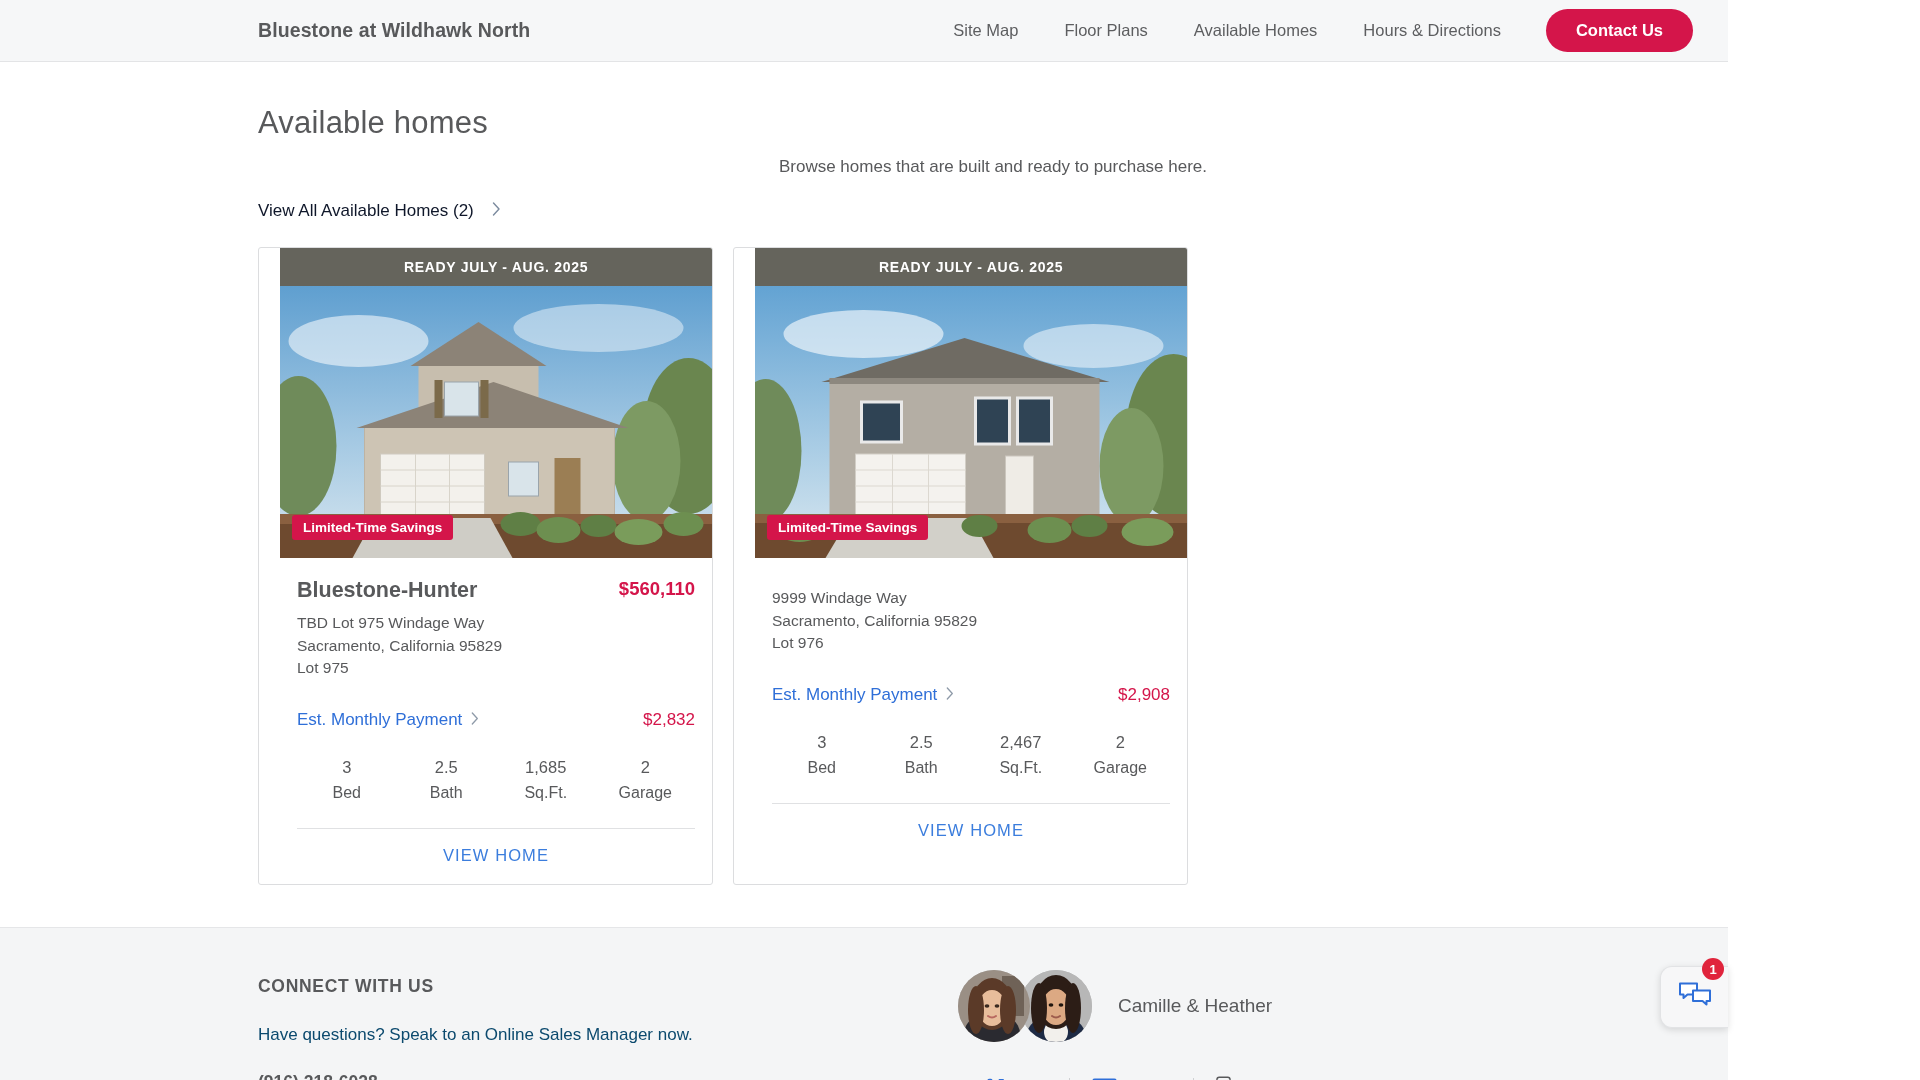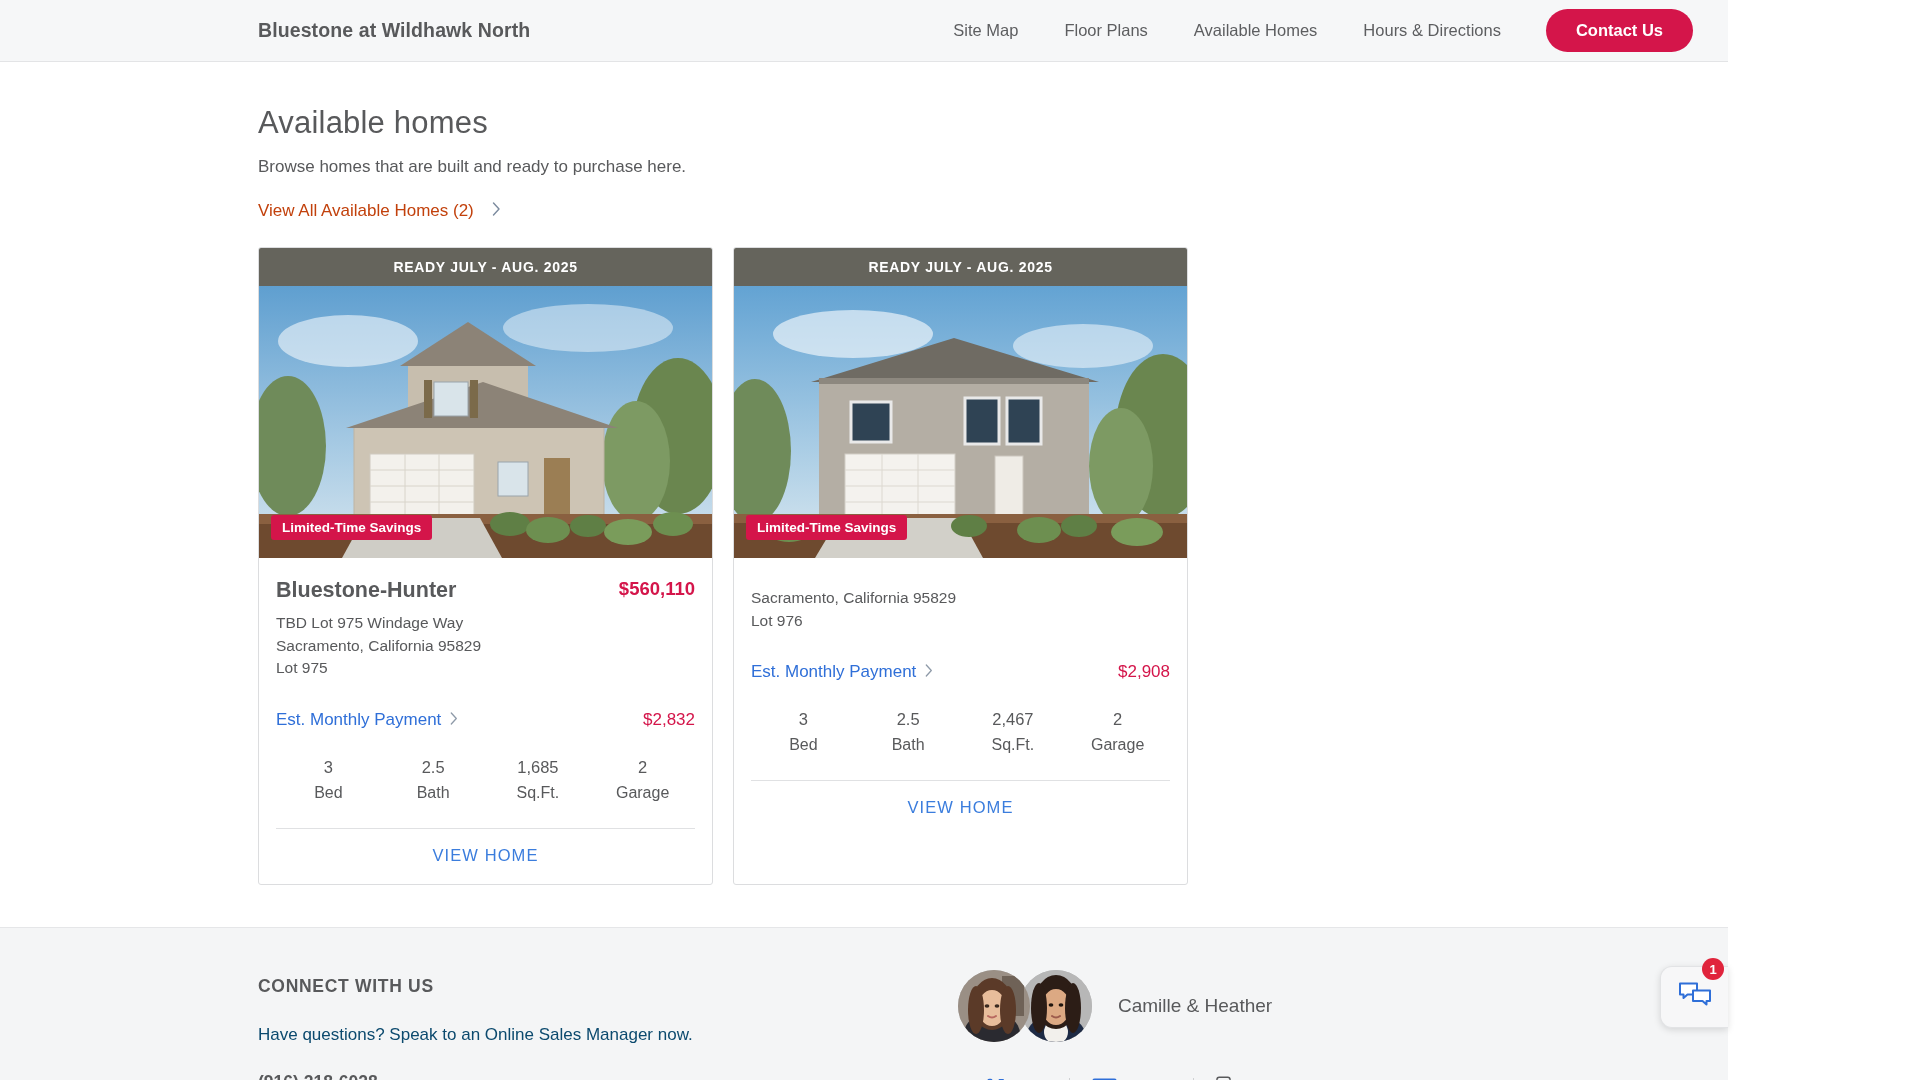--- a/index.html
+++ b/index.html
@@ -65,47 +65,49 @@
     font-size: 31px;
     font-weight: normal;
     color: #58595b;
     margin-top: 43px;
     letter-spacing: 0.2px;
   }
   .section-sub {
     font-size: 17px;
     color: #58595b;
     margin-top: 16px;
+    text-align: center;
   }
   .view-all {
     display: inline-flex;
     align-items: center;
     gap: 18px;
     margin-top: 24px;
     font-size: 17px;
-    color: #c2410c;
+    color: #0f172a;
     text-decoration: none;
     cursor: pointer;
   }
   .view-all .chev { display: inline-block; }
 
   
   .cards {
     display: flex;
     gap: 20px;
     margin-top: 26px;
   }
   .card {
     width: 455px;
     border: 1px solid #dcdddf;
     border-radius: 3px;
     background: #fff;
     overflow: hidden;
     display: flex;
     flex-direction: column;
+    padding-left: 21px;
   }
   .ready-banner {
     background: #65645c;
     color: #fff;
     font-size: 14px;
     font-weight: bold;
     letter-spacing: 0.7px;
     text-align: center;
     padding: 11px 0;
   }
@@ -464,20 +466,21 @@
             <ellipse cx="236" cy="240" rx="18" ry="11" fill="#5f7f45"></ellipse>
             <ellipse cx="306" cy="244" rx="22" ry="13" fill="#6d8f50"></ellipse>
             <ellipse cx="346" cy="240" rx="18" ry="11" fill="#5f7f45"></ellipse>
             <ellipse cx="56" cy="244" rx="22" ry="12" fill="#6d8f50"></ellipse>
             <ellipse cx="404" cy="246" rx="26" ry="14" fill="#7a9c5b"></ellipse>
           </svg>
           <div class="savings-badge">Limited-Time Savings</div>
         </div>
         <div class="card-body">
           <div class="addr">
+            <div>9999 Windage Way</div>
             <div>Sacramento, California 95829</div>
             <div>Lot 976</div>
           </div>
           <div class="pay-row">
             <a class="pay-link">
               <span>Est. Monthly Payment</span>
               <span>
                 <svg width="8" height="13" viewBox="0 0 8 13" fill="none">
                     <path d="M1.3 1L6.3 6.5L1.3 12" stroke="#8e9aa8" stroke-width="1.3" stroke-linecap="round" stroke-linejoin="round"></path>
                   </svg>

